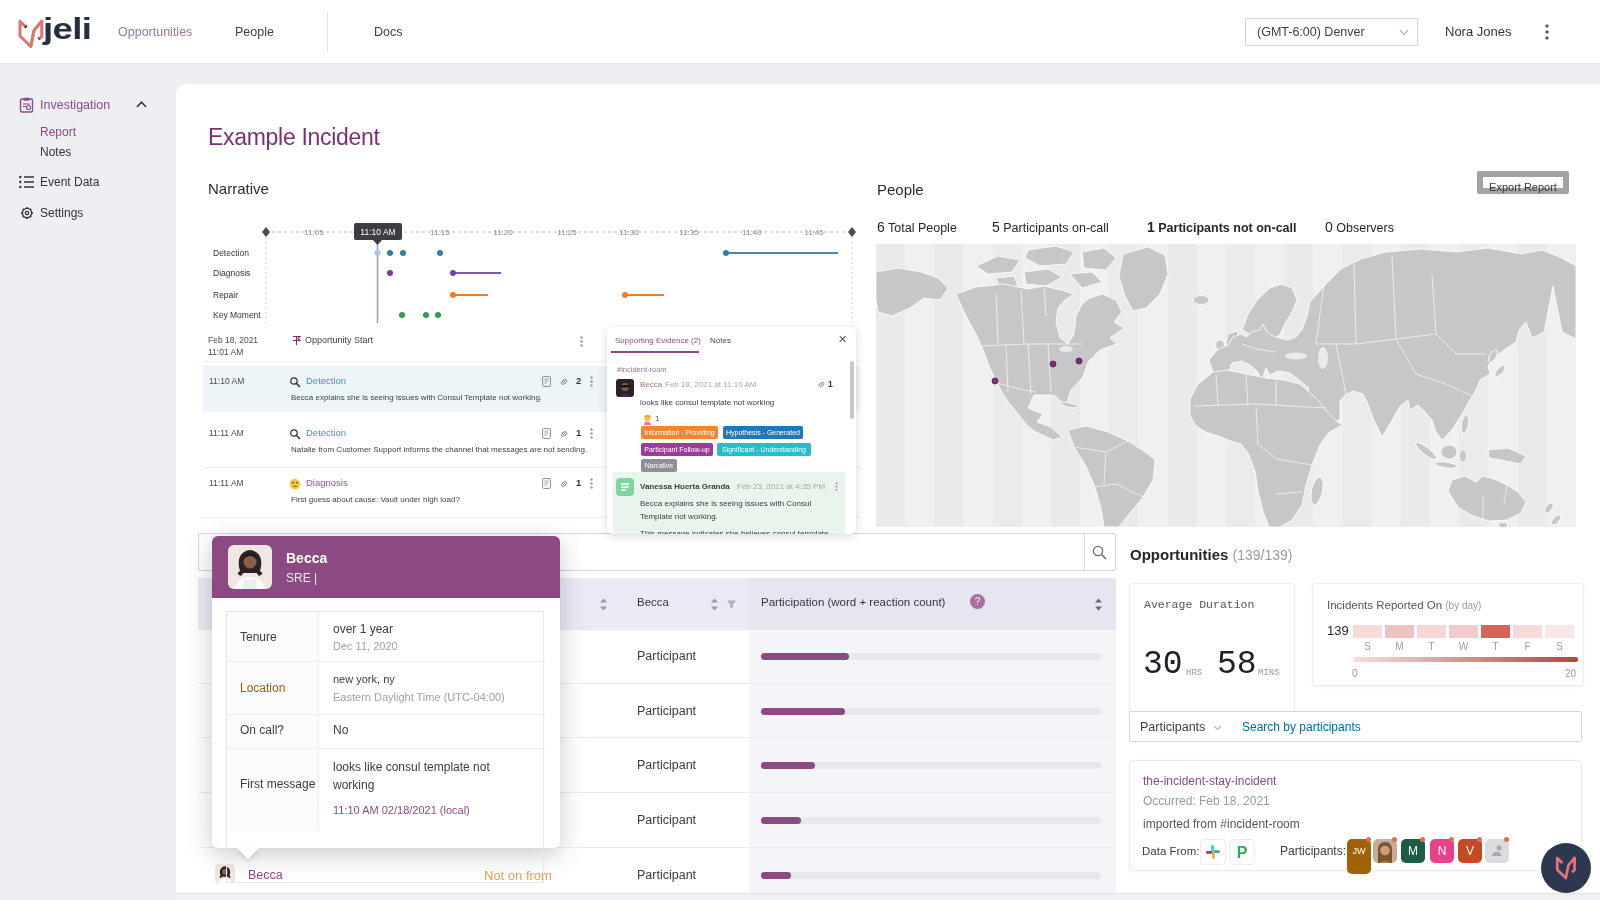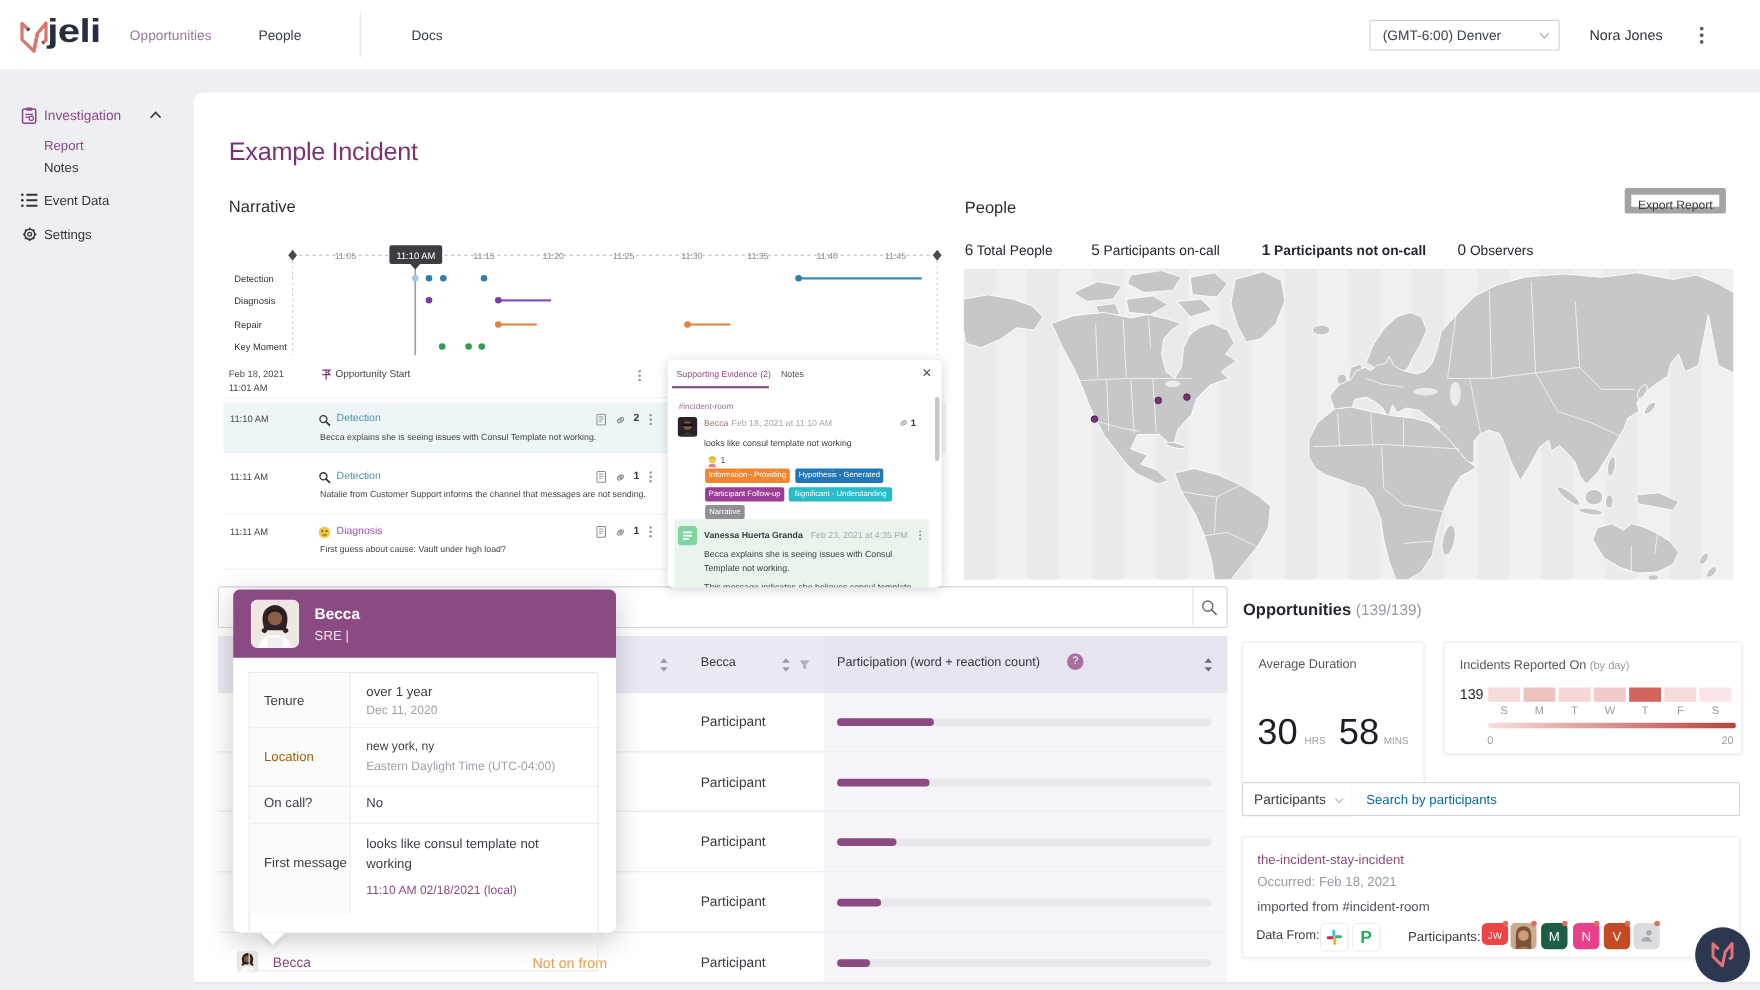--- a/index.html
+++ b/index.html
@@ -439,21 +439,21 @@
     <path d="M12 26 Q8 12 16 7 Q22 3 28 7 Q36 12 32 26 Q36 28 33 30 Q30 32 29 28 L15 28 Q14 32 11 30 Q8 28 12 26 Z" fill="#2e2226"></path>
     <circle cx="22" cy="17" r="6.5" fill="#8a5f46"></circle>
     <path d="M7 44 Q9 32 22 32 Q35 32 37 44 Z" fill="#fbfbfb"></path>
   </svg>
   <div class="abs" style="left:50px; top:290px; font-size:12.5px; color:#8c4a82;">Becca</div>
   <div class="abs" style="left:286px; top:290px; font-size:13px; color:#e8a24c;">Not on from</div>
 </div>
 
 <div class="abs" style="left:1130px; top:546px; font-size:15px; font-weight:bold; color:#26262e; z-index:2;">Opportunities <span style="font-weight:normal; color:#9a9aa2; font-size:14px;">(139/139)</span></div>
 
-<div class="abs" style="left:1129px; top:583px; width:166px; height:132px; background:#fff; border:1px solid #ececf0; border-radius:4px; box-shadow:0 1px 3px rgba(40,40,60,.06); z-index:2;">
+<div class="abs" style="left:1129px; top:583px; width:166px; height:132px; background:#fff; border:1px solid #ececf0; border-radius:4px; box-shadow:0 1px 3px rgba(40,40,60,.06); z-index:2;font-family:Liberation Mono, monospace;">
   <div class="abs" style="left:14px; top:14px; font-size:11.5px; color:#55555e;">Average Duration</div>
   <div class="abs" style="left:13px; top:62px; font-size:33px; color:#1e1e26;">30</div>
   <div class="abs" style="left:56px; top:84px; font-size:9px; color:#9a9aa2;">HRS</div>
   <div class="abs" style="left:87px; top:62px; font-size:33px; color:#1e1e26;">58</div>
   <div class="abs" style="left:128px; top:84px; font-size:9px; color:#9a9aa2;">MINS</div>
 </div>
 
 <div class="abs" style="left:1312px; top:583px; width:272px; height:103px; background:#fff; border:1px solid #ececf0; border-radius:4px; box-shadow:0 1px 3px rgba(40,40,60,.06); z-index:2;">
   <div class="abs" style="left:14px; top:15px; font-size:11.5px; color:#55555e;">Incidents Reported On <span style="font-size:10px; color:#9a9aa2;">(by day)</span></div>
   <div class="abs" style="left:14px; top:39px; font-size:13px; color:#26262e;">139</div>
@@ -494,21 +494,21 @@
   <div class="abs" style="left:70px; top:78px; width:26px; height:26px; border:1px solid #ececf0; border-radius:4px;">
     <svg class="abs" style="left:5px; top:5px;" width="14" height="14" viewBox="0 0 14 14">
       <rect x="5.2" y="0" width="2.7" height="6.6" rx="1.35" fill="#36c5f0"></rect>
       <rect x="7.4" y="5.2" width="6.6" height="2.7" rx="1.35" fill="#2eb67d"></rect>
       <rect x="6.1" y="7.4" width="2.7" height="6.6" rx="1.35" fill="#ecb22e"></rect>
       <rect x="0" y="6.1" width="6.6" height="2.7" rx="1.35" fill="#e01e5a"></rect>
     </svg>
   </div>
   <div class="abs" style="left:99px; top:78px; width:26px; height:26px; border:1px solid #ececf0; border-radius:4px; font-size:16px; font-weight:bold; color:#2eac57; text-align:center; line-height:25px;">P</div>
   <div class="abs" style="left:150px; top:83px; font-size:12px; color:#3c3c44;">Participants:</div>
-  <div class="abs" style="left:217px; top:78px; width:24px; height:20px; background:#ef4444; border-radius:5px; color:#fff; font-size:9px; text-align:center; line-height:24px;">JW</div>
+  <div class="abs" style="left:217px; top:78px; width:24px; height:35px; background:#a16207; border-radius:5px; color:#fff; font-size:9px; text-align:center; line-height:24px;">JW</div>
   <svg class="abs" style="left:243px; top:78px;" width="24" height="24" viewBox="0 0 24 24">
     <rect width="24" height="24" rx="5" fill="#c9ad92"></rect>
     <path d="M5 24 L5 11 Q5 3 12 3 Q19 3 19 11 L19 24 Z" fill="#7a5434"></path>
     <circle cx="12" cy="11.5" r="4.8" fill="#cf9f78"></circle>
     <path d="M6 24 Q12 19 18 24 Z" fill="#9a7a58"></path>
   </svg>
   <div class="abs" style="left:271px; top:78px; width:24px; height:24px; background:#1d5c45; border-radius:5px; color:#fff; font-size:12px; text-align:center; line-height:24px;">M</div>
   <div class="abs" style="left:300px; top:78px; width:24px; height:24px; background:#e8418c; border-radius:5px; color:#fff; font-size:12px; text-align:center; line-height:24px;">N</div>
   <div class="abs" style="left:328px; top:78px; width:24px; height:24px; background:#c44a24; border-radius:5px; color:#fff; font-size:12px; text-align:center; line-height:24px;">V</div>
   <div class="abs" style="left:355px; top:78px; width:24px; height:24px; background:#dcdce0; border-radius:5px;">

